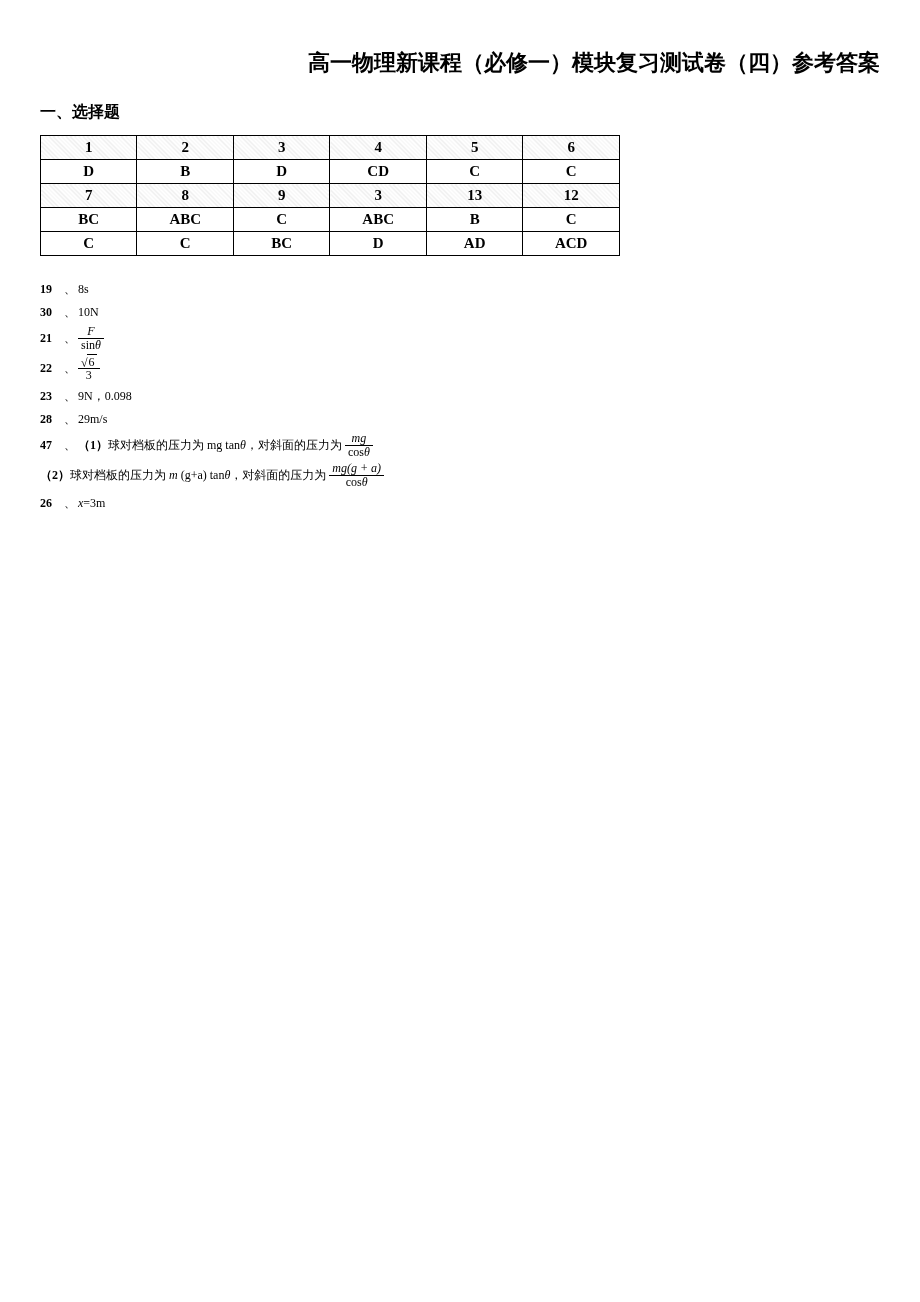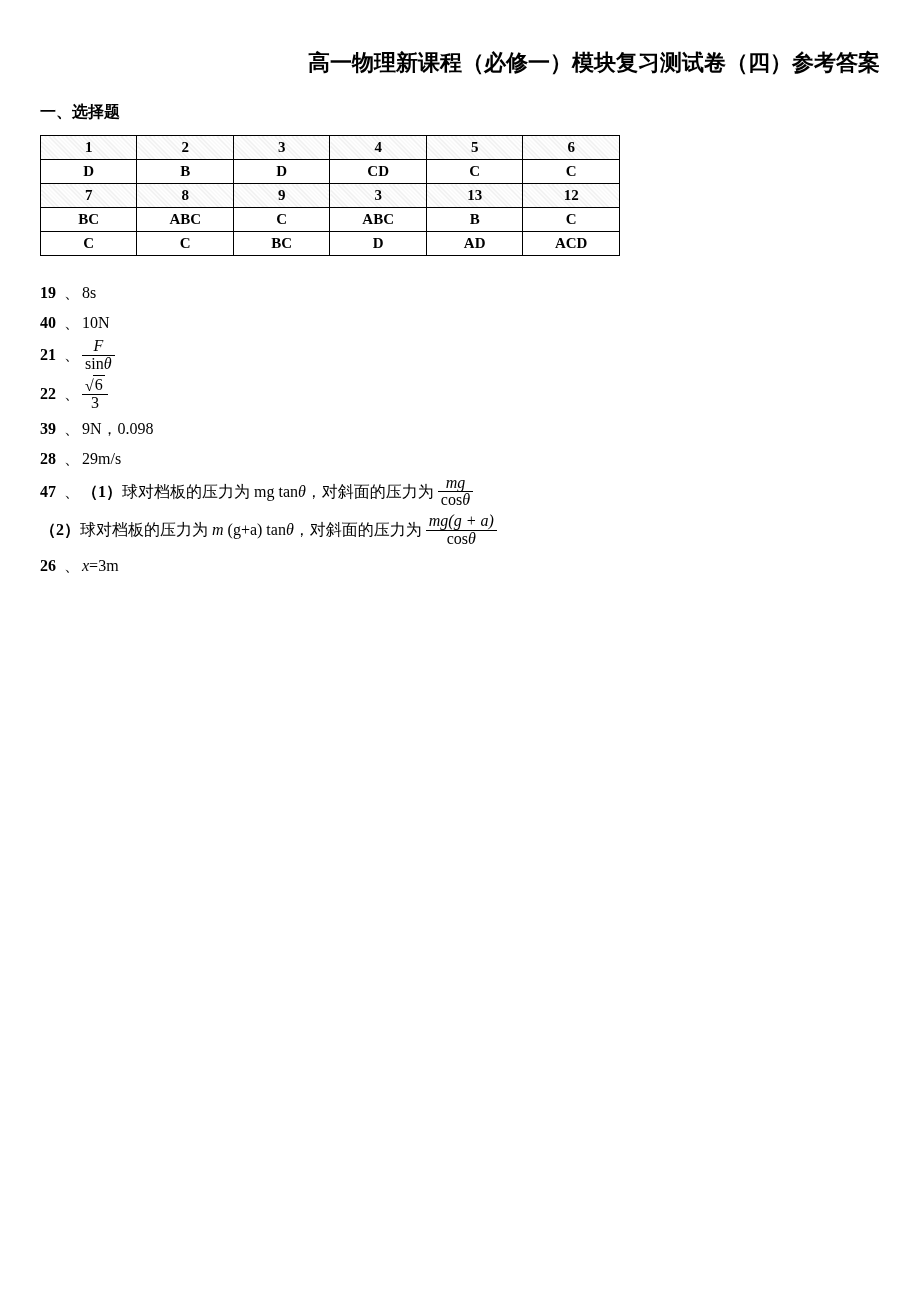--- a/index.html
+++ b/index.html
@@ -40,21 +40,21 @@
     table.answers tr.qnum td {
       background: repeating-linear-gradient(
         45deg, #eee 0, #eee 1px, #fff 1px, #fff 3px
       );
     }
     table.answers tr.ans td {
       background: #fff;
     }
     .free-list {
       font-family: "Times New Roman", "SimSun", serif;
-      font-size: 16px;
+      font-size: 12px;
     }
     .free-list .row {
       display: flex;
       align-items: baseline;
       margin: 4px 0;
       line-height: 1.6;
     }
     .free-list .qn {
       font-weight: bold;
       font-family: "Times New Roman", serif;
@@ -160,21 +160,21 @@
 
 <div class="free-list">
 
   <div class="row">
     <span class="qn">19</span>
       <span class="sep">、</span>
     <span class="ans">8s</span>
   </div>
 
   <div class="row">
-    <span class="qn">40</span>
+    <span class="qn">30</span>
       <span class="sep">、</span>
     <span class="ans">10N</span>
   </div>
 
   <div class="row">
     <span class="qn">21</span>
       <span class="sep">、</span>
     <span class="ans">
       <span class="frac">
         <span class="num italic">F</span>
@@ -188,21 +188,21 @@
       <span class="sep">、</span>
     <span class="ans">
       <span class="frac">
         <span class="num"><span class="sqrt"><span class="radicand upright">6</span></span></span>
         <span class="den upright">3</span>
       </span>
     </span>
   </div>
 
   <div class="row">
-    <span class="qn">39</span>
+    <span class="qn">23</span>
       <span class="sep">、</span>
     <span class="ans">9N，0.098</span>
   </div>
 
   <div class="row">
     <span class="qn">28</span>
       <span class="sep">、</span>
     <span class="ans">29m/s</span>
   </div>
 

